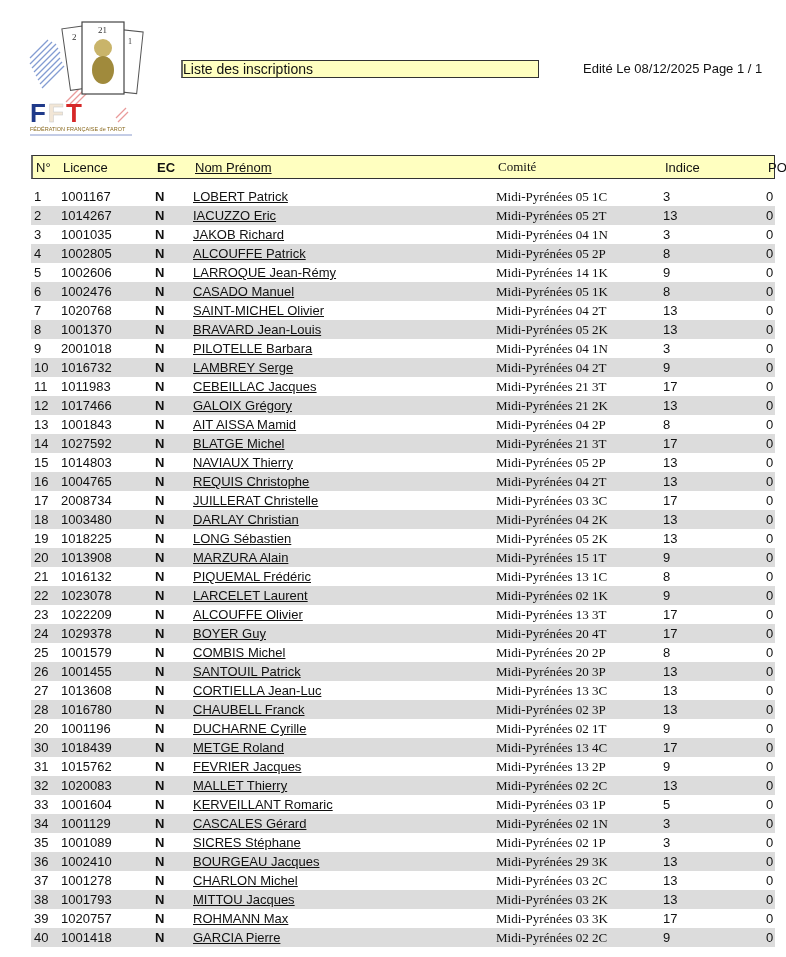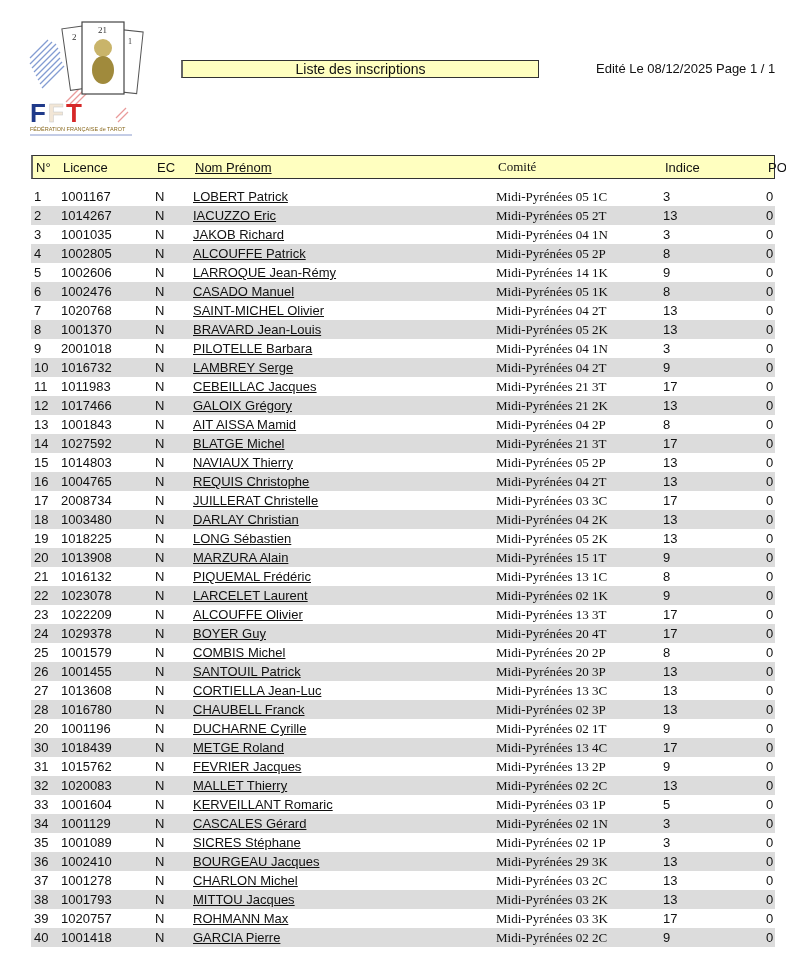--- a/index.html
+++ b/index.html
@@ -1,29 +1,29 @@
 <!DOCTYPE html>
 <html><head>
 <meta charset="utf-8">
 <style>
   html, body { margin:0; padding:0; background:#ffffff; }
   body { width:786px; height:957px; position:relative; font-family:"Liberation Sans", sans-serif; color:#111; overflow:hidden; }
   .logo { position:absolute; left:26px; top:18px; width:120px; height:120px; }
-  .title-box { position:absolute; left:181px; top:60px; width:358px; height:18px; background:#ffffc0; border:1px solid #333; border-left:2px solid #666; box-sizing:border-box; text-align:center; font-size:14px; line-height:16px; }
-  .edit-info { position:absolute; left:583px; top:61px; font-size:13px; line-height:16px; white-space:nowrap;margin-left:13px; }
+  .title-box { position:absolute; left:181px; top:60px; width:358px; height:18px; background:#ffffc0; border:1px solid #333; border-left:2px solid #666; box-sizing:border-box; font-size:14px; line-height:16px; }
+  .edit-info { position:absolute; left:583px; top:61px; font-size:13px; line-height:16px; white-space:nowrap; }
   .table-wrap { position:absolute; left:31px; top:155px; width:744px; }
   .thead { height:24px; background:#ffffc0; border:1px solid #333; border-left:2px solid #666; box-sizing:border-box; display:flex; align-items:center; font-size:13px; position:relative; }
   .row { height:19px; display:flex; align-items:center; font-size:13px; }
   .row.alt { background:#dcdcdc; }
   .tbody { margin-top:8px; }
   .cell { position:absolute; white-space:nowrap; }
   .row, .thead { position:relative; }
   .col-n { left:3px; }
   .col-lic { left:30px; }
-  .col-ec { left:124px; }
+  .col-ec { left:124px;font-weight:bold; }
   .col-nom { left:162px;text-decoration:underline; }
   .col-com { left:465px;font-family:Liberation Serif, serif; }
   .col-ind { left:632px; }
   .col-pos { left:704px;margin-left:31px; }
 </style>
 </head>
 <body>
 
 <div class="logo">
   <svg width="120" height="120" viewBox="0 0 120 120">

